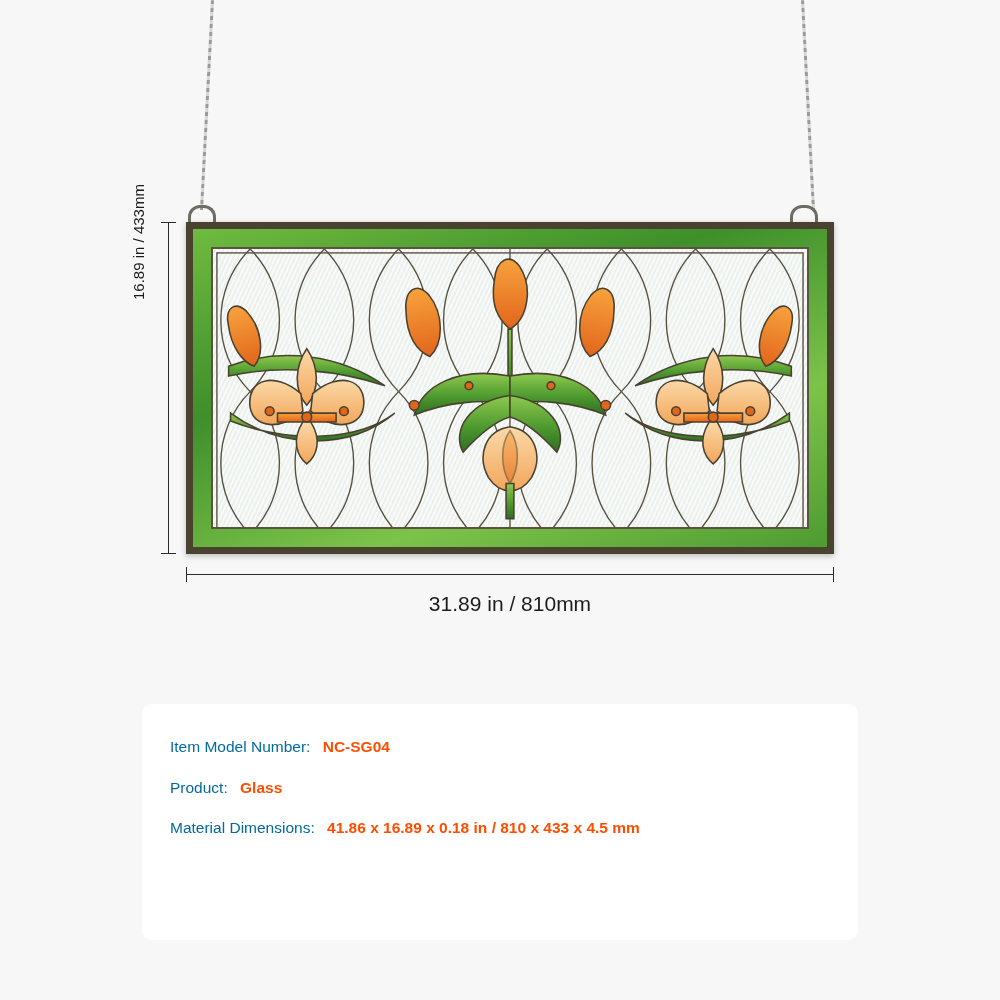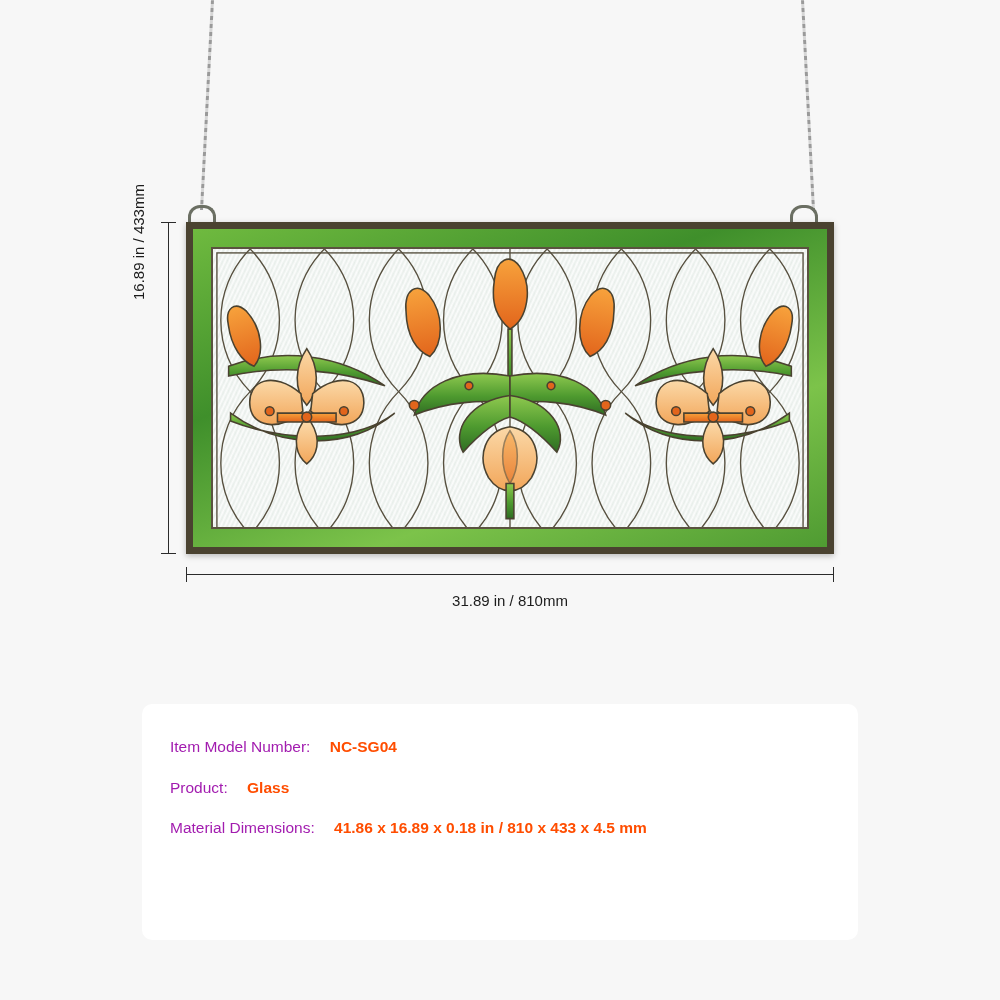--- a/index.html
+++ b/index.html
@@ -155,21 +155,21 @@
     background: #2b2b2b;
   }
   .dim-h .cap.l { left: 0; }
   .dim-h .cap.r { right: 0; }
   .dim-h-label {
     position: absolute;
     left: 186px;
     top: 592px;
     width: 648px;
     text-align: center;
-    font-size: 15px;
+    font-size: 21px;
     color: #1c1c1c;
   }
 
   
   .spec-card {
     position: absolute;
     left: 142px;
     top: 704px;
     width: 716px;
     height: 236px;
@@ -179,26 +179,26 @@
     padding: 34px 0 0 28px;
   }
   .spec-row {
     font-size: 15.5px;
     color: #2e2e2e;
     margin-bottom: 22px;
     line-height: 1.2;
     white-space: nowrap;
   }
   .spec-label {
-    color: #a21caf;
+    color: #0369a1;
   }
   .spec-value {
     color: #ff4d00;
     font-weight: bold;
-    margin-left: 15px;
+    margin-left: 8px;
   }
 </style>
 </head>
 <body>
 
 <div class="page">
 
   <div class="product-area">
 
     <div class="chain left"></div>

